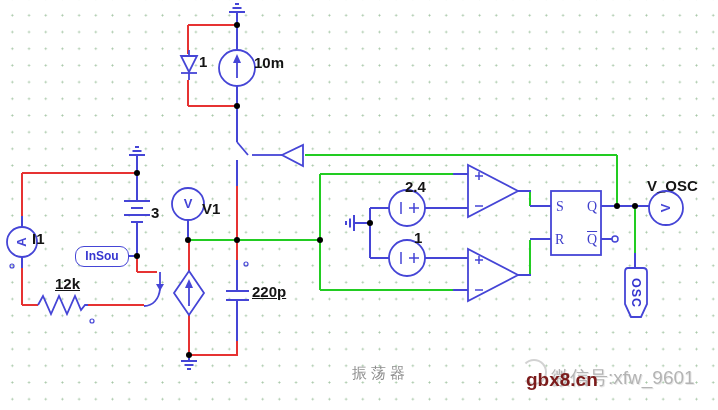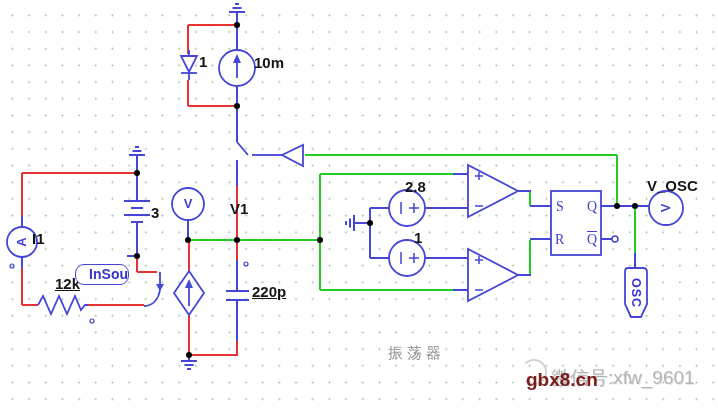--- a/index.html
+++ b/index.html
@@ -10,27 +10,27 @@
     font-family:"Liberation Sans",sans-serif;
   }
   svg{position:absolute;left:0;top:0;}
   .lbl{position:absolute;white-space:nowrap;color:#141414;font-size:15px;font-weight:600;line-height:1;}
   .glyph{position:absolute;width:24px;height:16px;line-height:16px;text-align:center;
          color:#4545d6;font-weight:bold;font-size:13px;}
   .rot-ccw{transform:rotate(-90deg);}
   .rot-cw{transform:rotate(90deg);}
   .latch-lbl{position:absolute;font-family:"Liberation Serif",serif;font-size:14px;
              color:#4040cc;line-height:1;}
-  .tag{position:absolute;left:75px;top:264px;width:52px;height:19px;line-height:19px;
-       text-align:right;border:1.5px solid #4545d6;border-radius:9px;background:#fff;
-       color:#3535d0;font-size:14px;font-weight:bold;}
+  .tag{position:absolute;left:75px;top:246px;width:52px;height:19px;line-height:19px;
+       text-align:center;border:1.5px solid #4545d6;border-radius:9px;background:#fff;
+       color:#3535d0;font-size:12px;font-weight:bold;}
   .probe-text{position:absolute;left:616px;top:286px;width:40px;height:14px;line-height:14px;
        text-align:center;color:#3535d0;font-size:12.5px;font-weight:bold;letter-spacing:1px;}
-  .caption{position:absolute;left:352px;top:345px;color:#8f8f8f;font-size:15px;
-           letter-spacing:4px;line-height:1;margin-left:36px;}
+  .caption{position:absolute;left:352px;top:365px;color:#8f8f8f;font-size:15px;
+           letter-spacing:4px;line-height:1;}
   .wm-ring{position:absolute;left:521px;top:359px;width:22px;height:22px;border:2px solid #d2d2d2;
            border-radius:50%;border-left-color:transparent;}
   .wm-gray{position:absolute;left:551px;top:368px;color:#b4b4b4;font-size:19px;font-weight:400;
            line-height:1;white-space:nowrap;text-shadow:1px 1px 0 #e8e8e8;}
   .wm-red{position:absolute;left:526px;top:370px;color:#7b1b1b;font-size:19px;font-weight:bold;
           line-height:1;white-space:nowrap;}
 </style>
 </head>
 <body>
 
@@ -195,24 +195,24 @@
       <circle cx="189" cy="355" r="3"></circle>
       <circle cx="617" cy="206" r="3"></circle>
       <circle cx="635" cy="206" r="3"></circle>
     </g>
   </svg>
 
   <div class="lbl" style="left:199px;top:54px;">1</div>
   <div class="lbl" style="left:254px;top:55px;text-align:right;">10m</div>
   <div class="lbl" style="left:151px;top:205px;">3</div>
   <div class="lbl" style="left:32px;top:231px;">I1</div>
-  <div class="lbl" style="left:202px;top:201px;margin-left:28px;">V1</div>
+  <div class="lbl" style="left:202px;top:201px;">V1</div>
   <div class="lbl" style="left:55px;top:276px;text-decoration:underline;">12k</div>
   <div class="lbl" style="left:252px;top:284px;text-decoration:underline;">220p</div>
-  <div class="lbl" style="left:405px;top:179px;">2.8</div>
+  <div class="lbl" style="left:405px;top:179px;">2.4</div>
   <div class="lbl" style="left:414px;top:230px;">1</div>
   <div class="lbl" style="left:647px;top:178px;">V_OSC</div>
 
   <div class="glyph rot-ccw" style="left:10px;top:234px;">A</div>
   <div class="glyph" style="left:176px;top:196px;">V</div>
   <div class="glyph rot-ccw" style="left:654px;top:200px;">V</div>
 
   <div class="latch-lbl" style="left:556px;top:200px;">S</div>
   <div class="latch-lbl" style="left:587px;top:200px;">Q</div>
   <div class="latch-lbl" style="left:555px;top:233px;">R</div>

